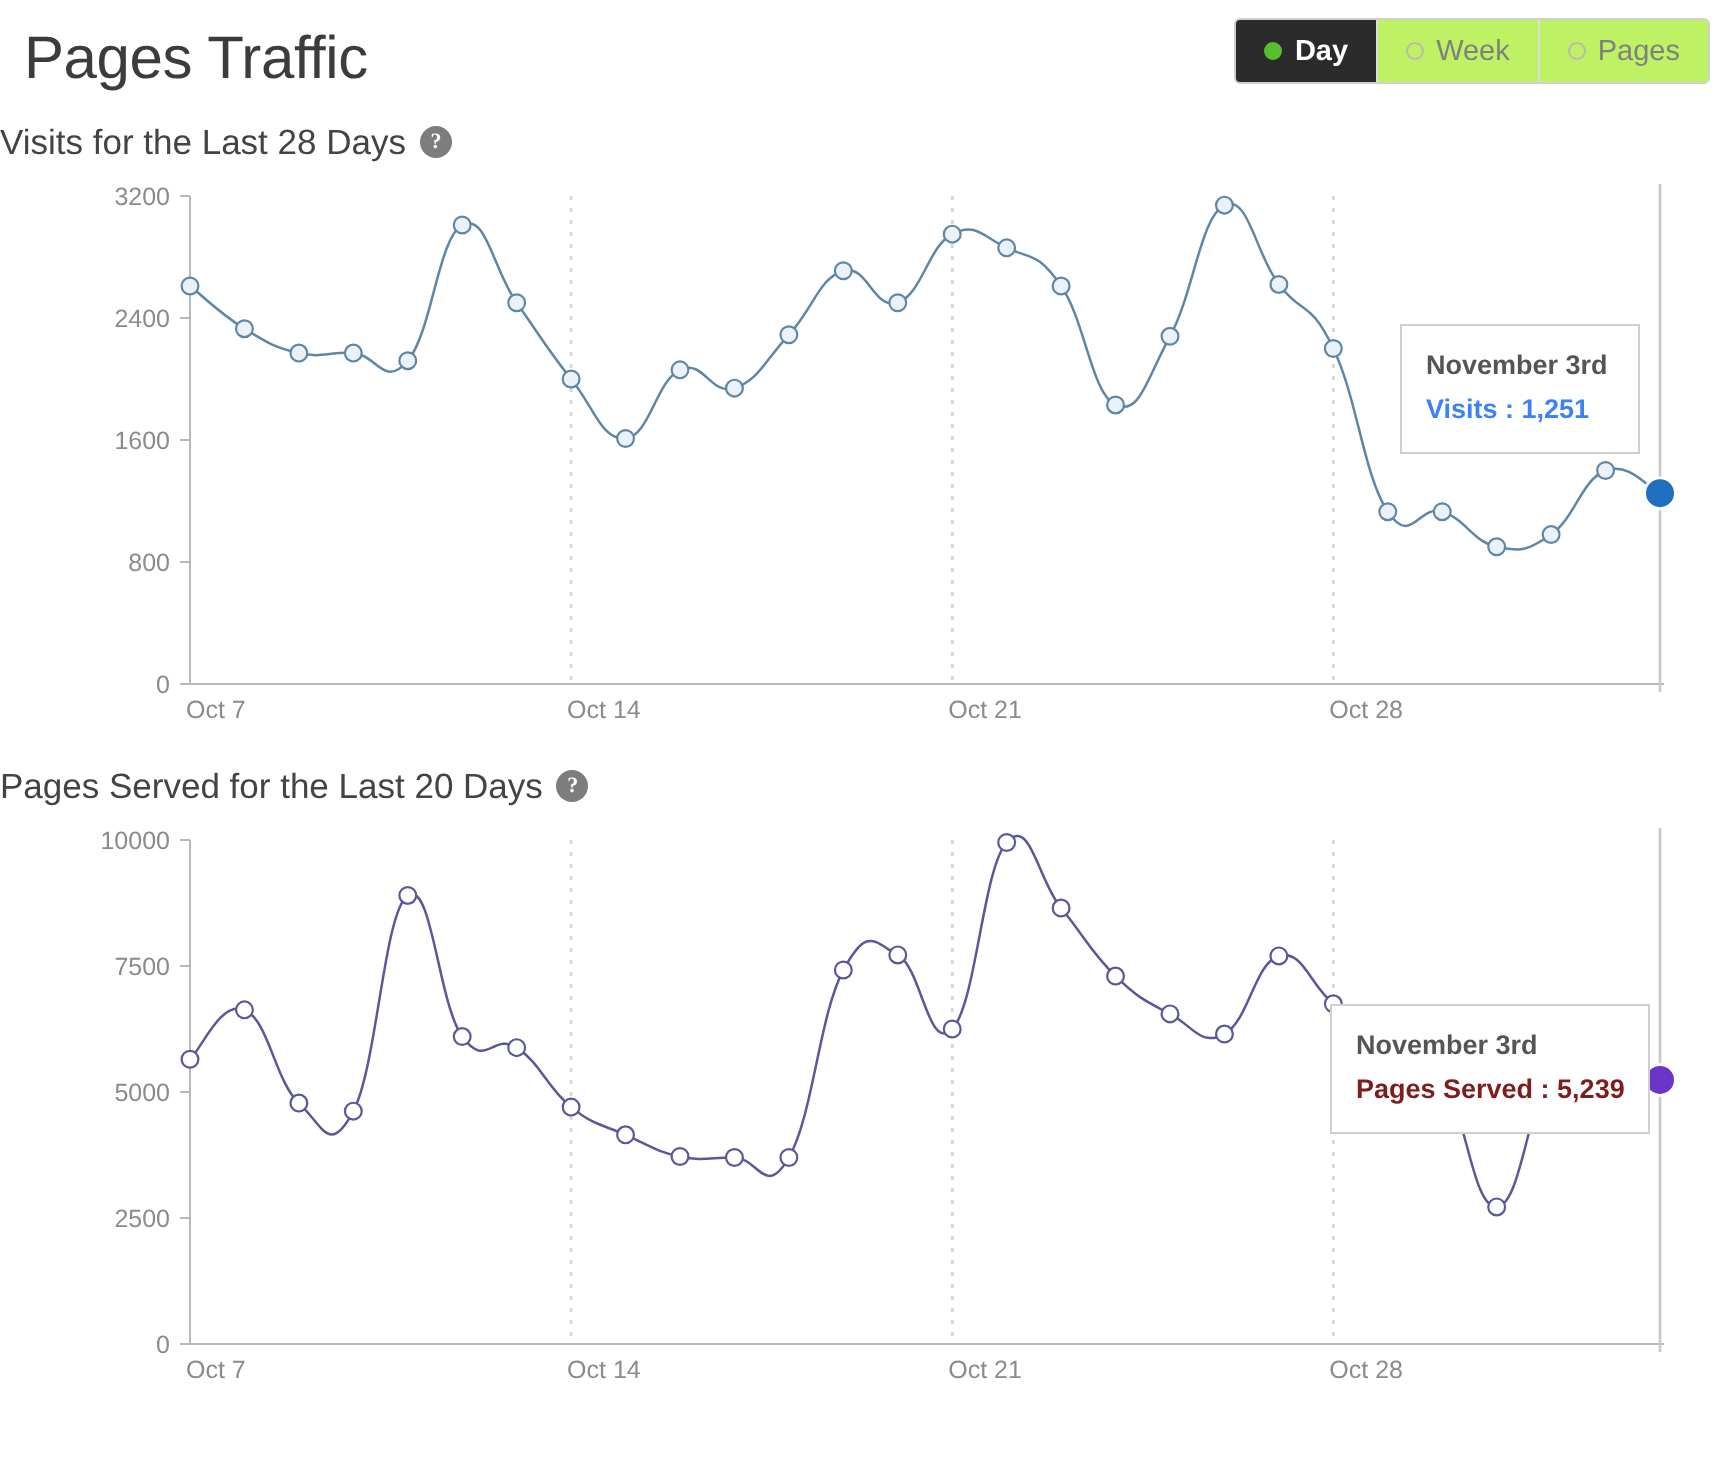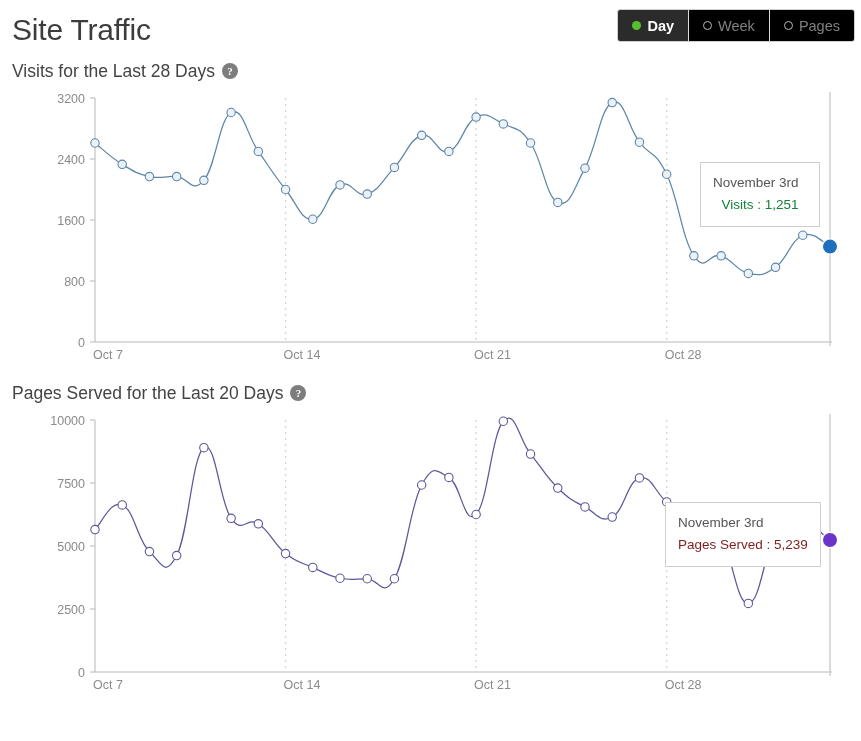--- a/index.html
+++ b/index.html
@@ -37,21 +37,21 @@
     background: #f3f3f3;
     height: 33px;
   }
   .period-btn {
     display: flex;
     align-items: center;
     gap: 6px;
     padding: 0 14px;
     font-size: 14.5px;
     color: #808080;
-    background: #000000;
+    background: #bef264;
     border: 0;
     border-left: 1px solid #dcdcdc;
     cursor: pointer;
     height: 100%;
     font-family: inherit;
   }
   .period-btn:first-child { border-left: 0; }
   .period-btn.active {
     background: #2b2b2b;
     color: #ffffff;
@@ -70,21 +70,20 @@
     border: 0;
     width: 9px; height: 9px;
     background: #57bf2e;
   }
 
   
   .section-head {
     display: flex;
     align-items: center;
     gap: 7px;
-    padding-left: 12px;
     font-size: 17.5px;
     color: #444444;
     height: 30px;
   }
   .help-icon {
     width: 16px; height: 16px;
     border-radius: 50%;
     background: #7d7d7d;
     color: #ffffff;
     font-size: 11px;
@@ -111,32 +110,33 @@
   
   .tooltip {
     position: absolute;
     background: #ffffff;
     border: 1px solid #cfcfcf;
     padding: 9px 12px 10px 12px;
     font-size: 13.5px;
     line-height: 22px;
     white-space: nowrap;
     pointer-events: none;
+    font-weight: bold;
   }
   .tt-title { color: #555555; }
-  .tt-value.visits { color: #15803d; text-align: center; }
+  .tt-value.visits { color: #3b82f6; }
   .tt-value.pages { color: #7f1d1d; }
 </style>
 </head>
 <body>
 
 <div class="page">
 
   <div class="header-row">
-    <div class="page-title">Site Traffic</div>
+    <div class="page-title">Pages Traffic</div>
     <div class="period-group">
       <button class="period-btn active">
         <span class="radio-dot"></span>
         <span>Day</span>
       </button>
       <button class="period-btn">
         <span class="radio-dot"></span>
         <span>Week</span>
       </button>
       <button class="period-btn">

